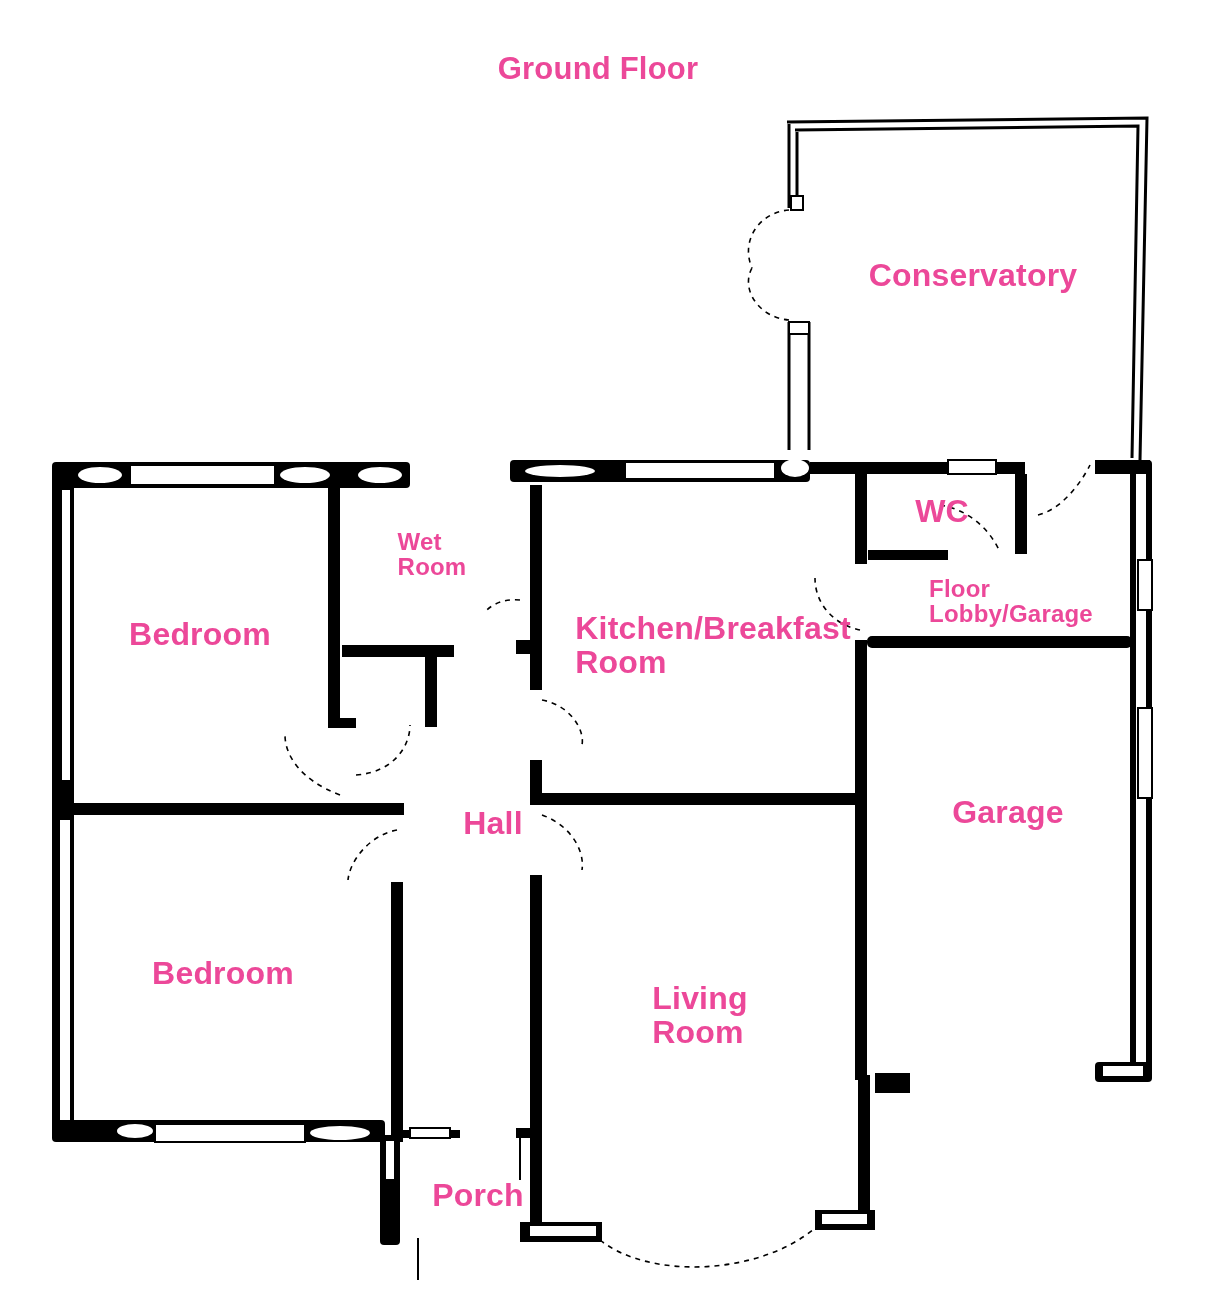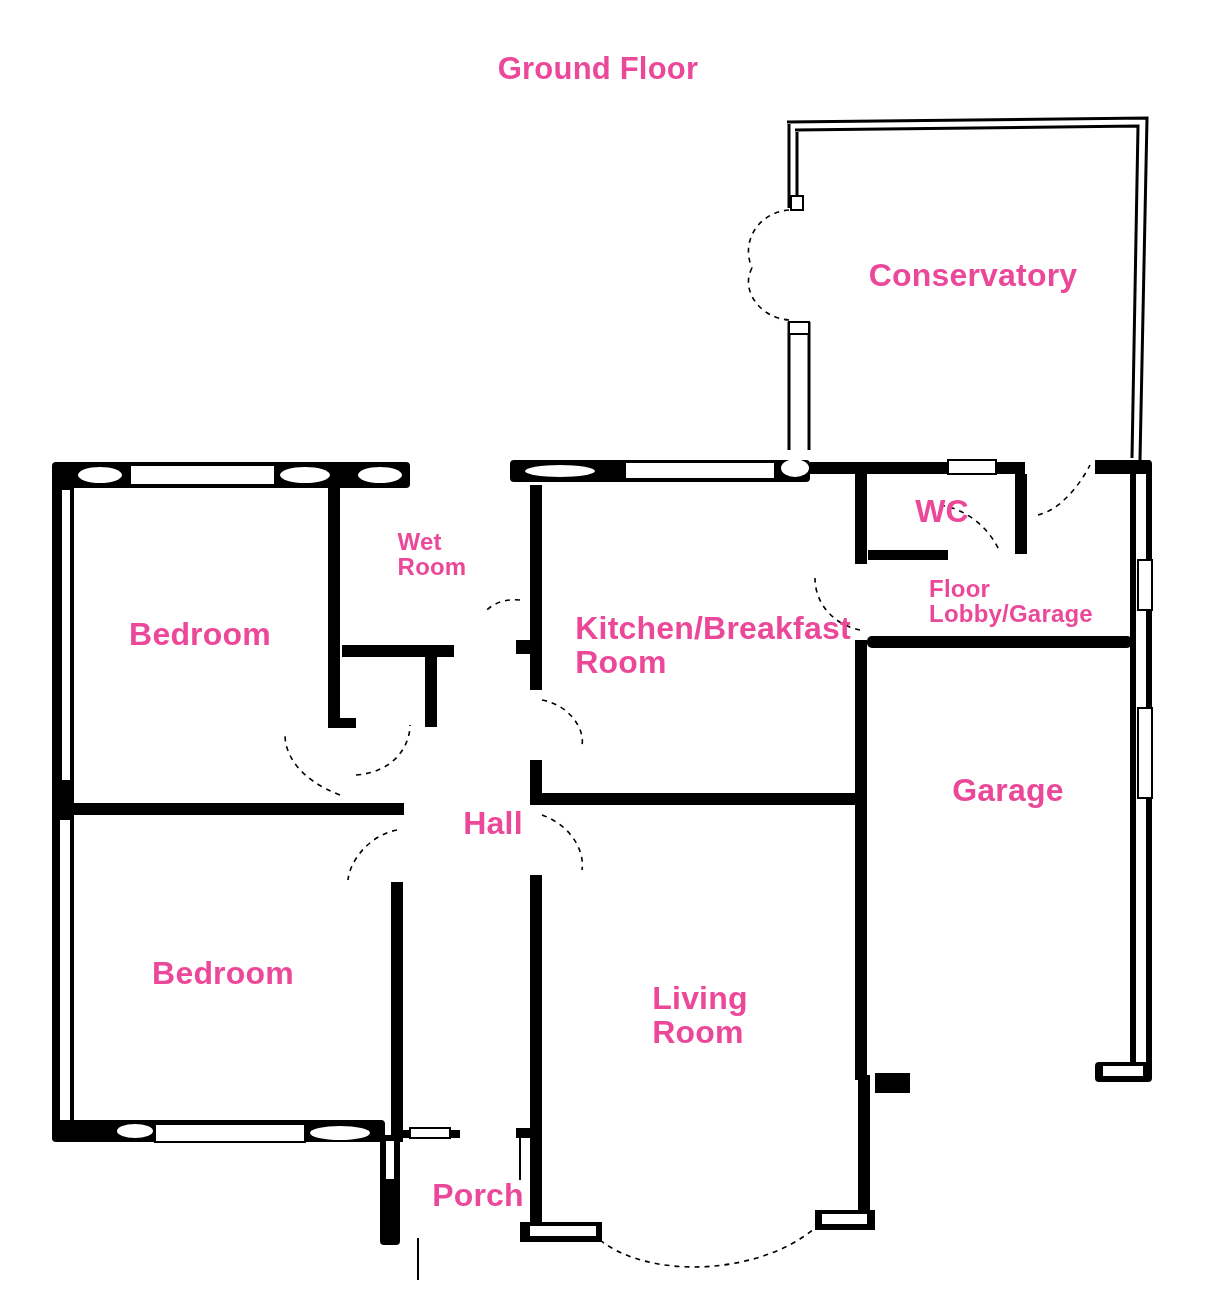--- a/index.html
+++ b/index.html
@@ -140,19 +140,19 @@
 <div class="label room-sm" style="left:432px;top:554px;">
   <div>Wet</div>
   <div>Room</div>
 </div>
 <div class="label room" style="left:200px;top:635px;">Bedroom</div>
 <div class="label room" style="left:693px;top:646px;margin-left:20px;">
   <div>Kitchen/Breakfast</div>
   <div>Room</div>
 </div>
 <div class="label room" style="left:465px;top:824px;margin-left:28px;">Hall</div>
-<div class="label room" style="left:1008px;top:791px;">Garage</div>
+<div class="label room" style="left:1008px;top:813px;">Garage</div>
 <div class="label room" style="left:223px;top:974px;">Bedroom</div>
 <div class="label room" style="left:700px;top:1016px;">
   <div>Living</div>
   <div>Room</div>
 </div>
 <div class="label room" style="left:466px;top:1196px;margin-left:12px;">Porch</div>
 
 </body></html>

